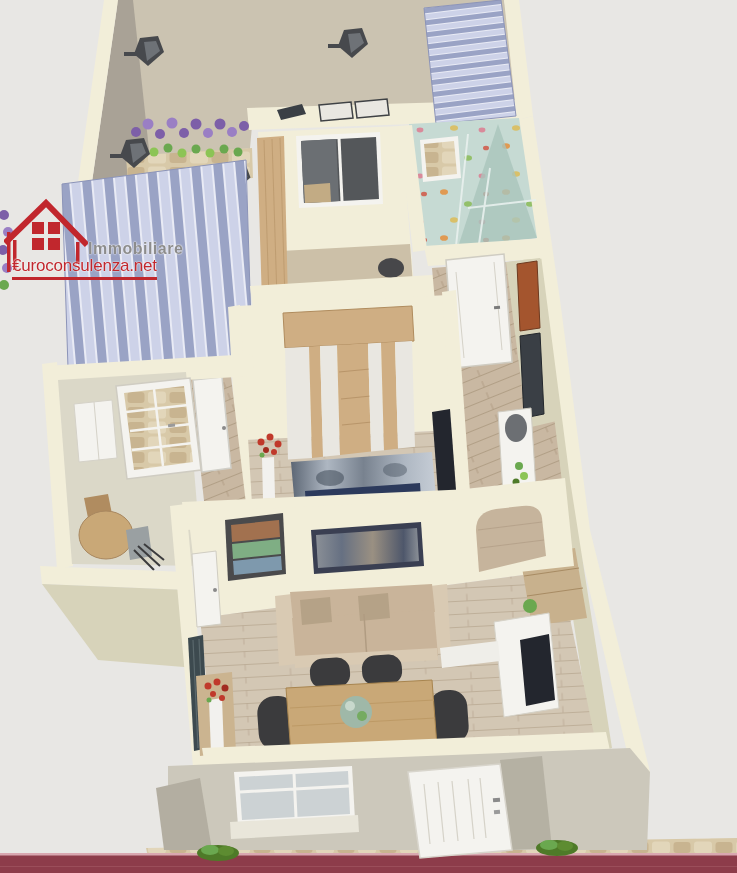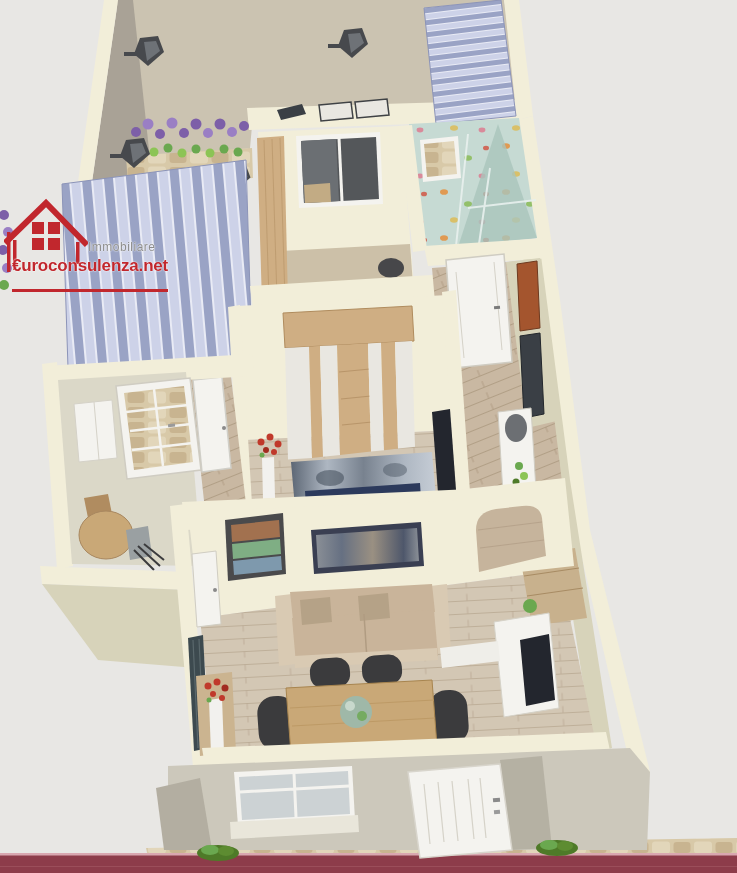--- a/index.html
+++ b/index.html
@@ -1,25 +1,25 @@
 <!DOCTYPE html>
 <html style="--background: #e8e7e4; --wall-top: #f2eed9; --wall-side: #d7d3ba; --wall-side-dark: #c9c5aa; --wall-face-taupe: #a9a296; --terrace-floor: #cbc3b1; --stone-base: #d8c9a8; --stone-dark: #c6b18c; --stone-light: #e2d6ba; --awning-dark: #9aa3c5; --awning-light: #cdd2e8; --awning-gap: #e9ebf5; --bath-floor: #c6dad3; --bath-shade: #a9c4bc; --kitchen-floor: #dbd8c8; --plank-light: #d3c7b4; --plank-line: #b9a992; --plank-mid: #c9b8a2; --plank-mid-line: #ab9880; --wood-furniture: #cfae83; --wood-grain: #b8956a; --table-wood: #c9a877; --white-panel: #e9e7e1; --door-white: #f4f3ef; --door-line: #d5d2c8; --glass: #ccd2d4; --dark-interior: #54575a; --sofa-base: #c9b49a; --sofa-pillow: #b5a287; --sofa-arm: #d9cab3; --chair-dark: #3b3b3d; --bed-navy: #2c3a5c; --bed-m1: #5d6775; --bed-m2: #aeb7c2; --bed-m3: #78828f; --bed-m4: #c6cdd6; --city-1: #8a8f96; --city-2: #667082; --city-3: #9a9082; --city-4: #4e576b; --flower-red: #c0392b; --foliage: #6aa84f; --foliage-dark: #4e7a28; --lavender: #7d5fa8; --lavender-light: #9a7fc4; --lamp-dark: #47494d; --lamp-face: #6e7277; --tv-dark: #23262e; --stucco-front: #ccc8bb; --stucco-side: #b3aea1; --road: #8d3c4a; --road-line: #d9a7b0; --photo-town: #a2714f; --photo-green: #7fae84; --photo-water: #7e99ad; --pic-orange: #a4552e; --pic-dark: #3a3f45; --shelf-wood: #c8b18d; --radiator: #3d4a4f; --logo-red: #c1272d; --logo-gray: #8c8c8c;"><head>
 <meta charset="utf-8">
 <style>
   html,body{margin:0;padding:0;}
   body{font-family:"Liberation Sans", sans-serif;}
   .stage{position:relative;width:737px;height:873px;overflow:hidden;background:var(--background,#e8e7e4);}
   .stage svg{position:absolute;left:0;top:0;}
   .watermark{position:absolute;left:4px;top:196px;width:210px;height:92px;z-index:5;}
   .logo-house{position:absolute;left:2px;top:8px;width:84px;height:80px;}
-  .wm-line1{position:absolute;left:84px;top:44px;font-size:12px;font-weight:normal;letter-spacing:.5px;
+  .wm-line1{position:absolute;left:84px;top:44px;font-size:16px;font-weight:bold;letter-spacing:.5px;
     color:var(--logo-gray,#8c8c8c);text-shadow:0 0 2px #fff,0 0 1px #fff;}
-  .wm-line2{position:absolute;left:8px;top:60px;font-size:17px;font-weight:bold;letter-spacing:-.2px;
+  .wm-line2{position:absolute;left:8px;top:60px;font-size:17px;font-weight:normal;letter-spacing:-.2px;
     color:var(--logo-red,#c1272d);text-shadow:0 0 2px #fff,0 0 1px #fff;
-    border-bottom:3px solid var(--logo-red,#c1272d);padding-bottom:13px;}
+    border-bottom:3px solid var(--logo-red,#c1272d);padding-bottom:1px;}
 </style>
 </head>
 <body>
 
 <div class="stage">
 <svg width="737" height="873" viewBox="0 0 737 873">
   <defs>
     <pattern id="planksA" width="90" height="13" patternUnits="userSpaceOnUse" patternTransform="rotate(-3)">
       <rect width="90" height="13" style="fill:var(--plank-light)"></rect>
       <path d="M0 .5H90 M30 0V6.5 M75 6.5V13" style="stroke:var(--plank-line)" stroke-width="1" fill="none" opacity=".8"></path>

